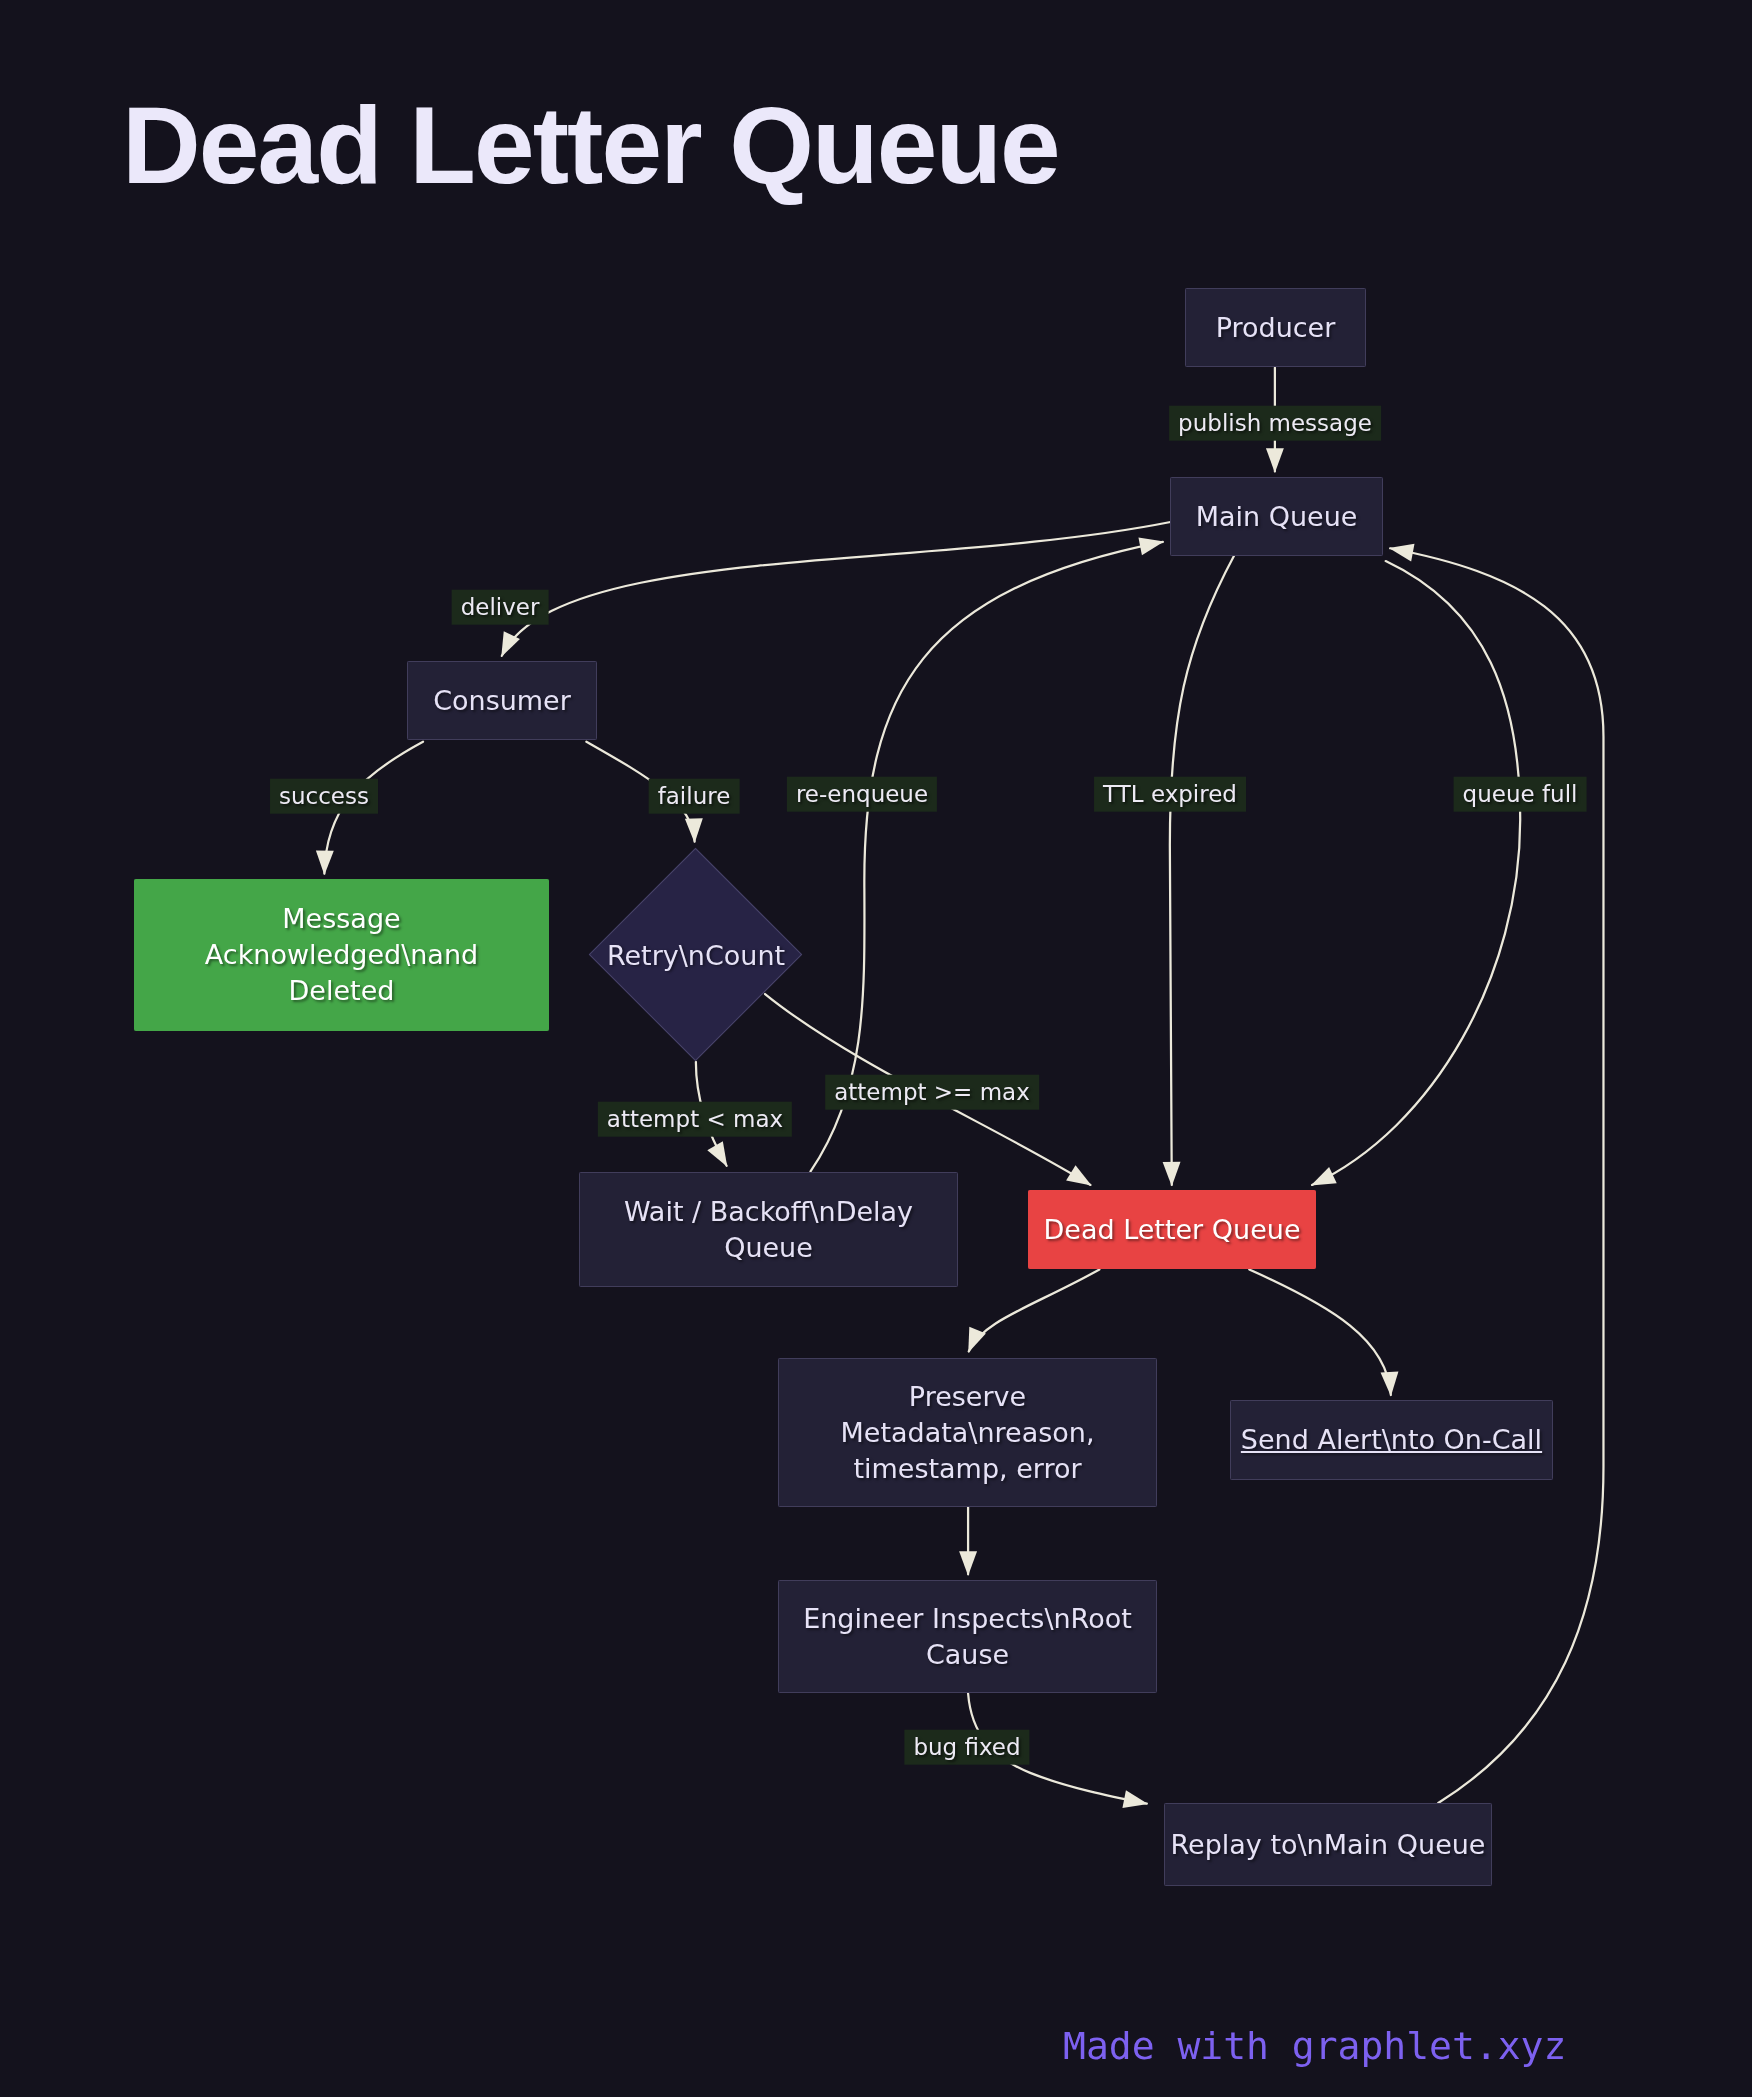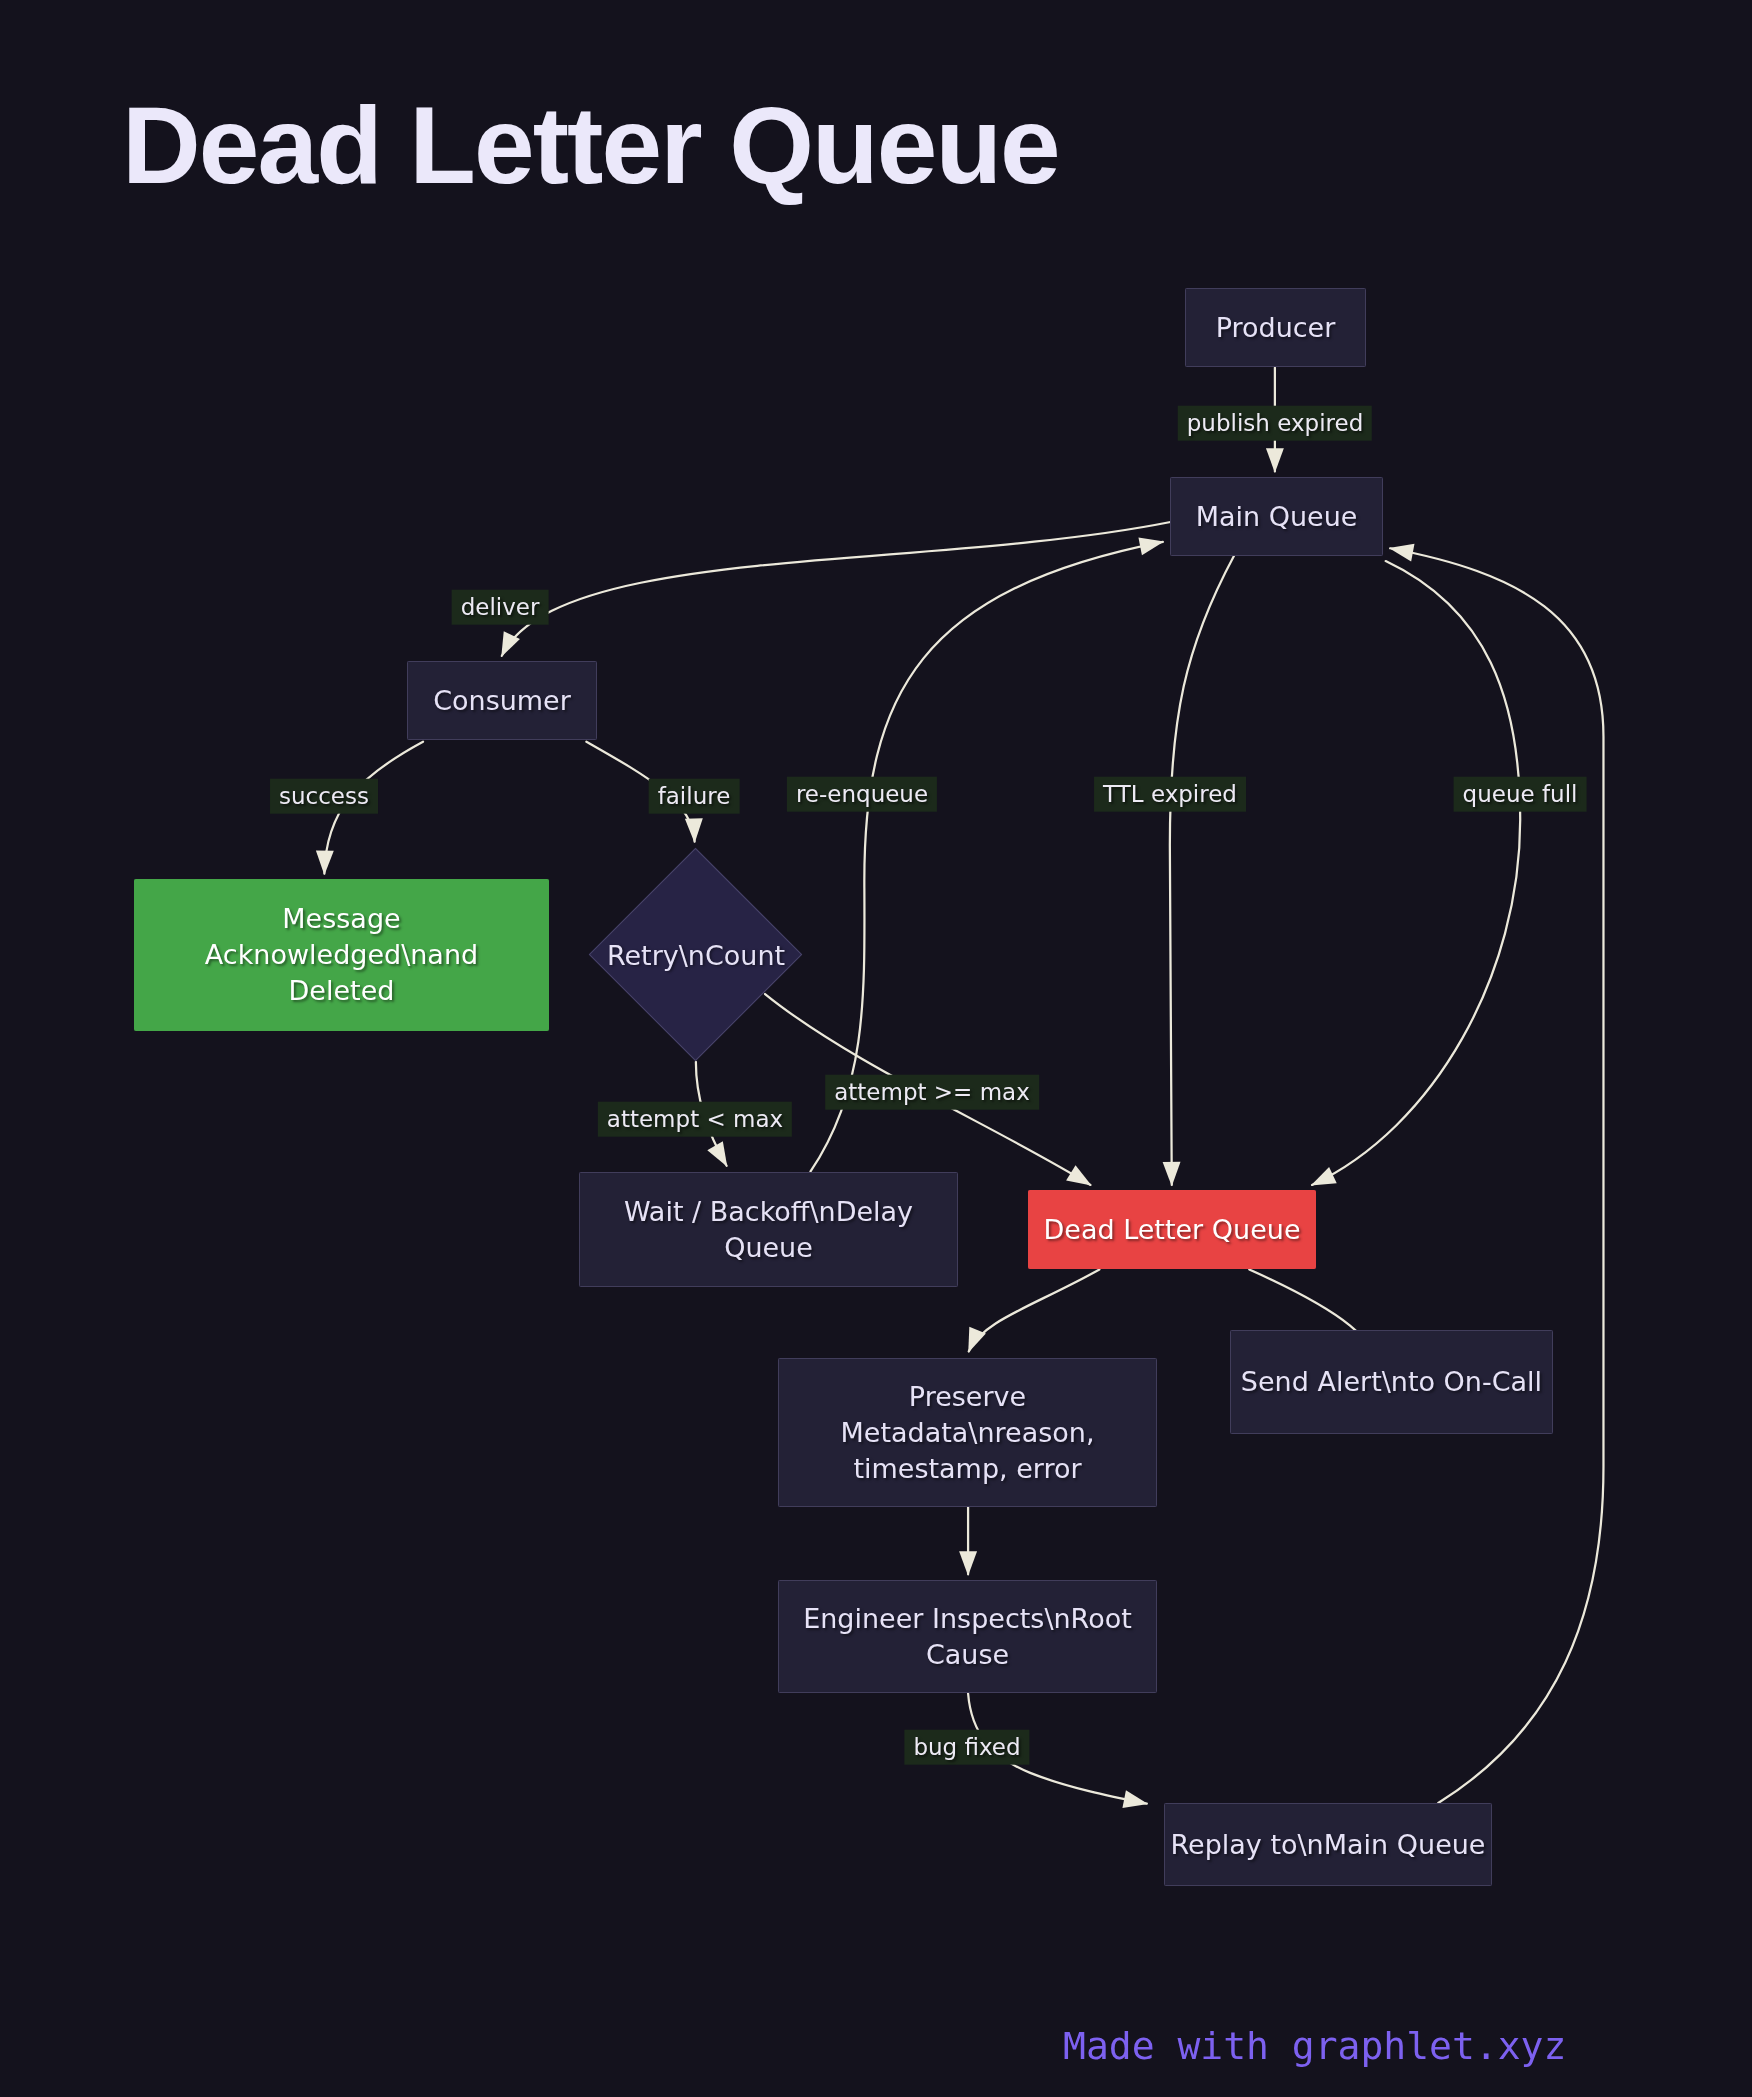--- a/index.html
+++ b/index.html
@@ -123,21 +123,21 @@
     <path class="edge" d="M 1265 1829 C 1352 1700, 1350 1560, 1349 1380 C 1348 1080, 1440 920, 1815 846" marker-end="url(#arrow)"></path>
     <path class="edge" d="M 1926 868 C 1850 1010, 1826 1120, 1826 1320 C 1826 1560, 1828 1740, 1829 1850" marker-end="url(#arrow)"></path>
     <path class="edge" d="M 2163 876 C 2320 950, 2373 1090, 2373 1280 C 2373 1520, 2240 1760, 2048 1850" marker-end="url(#arrow)"></path>
     <path class="edge" d="M 1716 1982 C 1616 2038, 1532 2062, 1512 2110" marker-end="url(#arrow)"></path>
     <path class="edge" d="M 1950 1982 C 2080 2040, 2166 2092, 2171 2178" marker-end="url(#arrow)"></path>
     <path class="edge" d="M 1511 2353 L 1511 2458" marker-end="url(#arrow)"></path>
     <path class="edge" d="M 1511 2644 C 1516 2706, 1548 2744, 1608 2768 C 1668 2792, 1740 2806, 1790 2816" marker-end="url(#arrow)"></path>
     <path class="edge" d="M 2245 2815 C 2430 2700, 2503 2520, 2503 2290 C 2503 1960, 2503 1460, 2503 1150 C 2503 962, 2368 894, 2170 856" marker-end="url(#arrow)"></path>
   </svg>
 
-  <div class="edge-label" style="left:1275px; top:423px;">publish expired</div>
+  <div class="edge-label" style="left:1275px; top:423px;">publish message</div>
   <div class="edge-label" style="left:500px; top:607px;">deliver</div>
   <div class="edge-label" style="left:324px; top:796px;">success</div>
   <div class="edge-label" style="left:694px; top:796px;">failure</div>
   <div class="edge-label" style="left:862px; top:794px;">re-enqueue</div>
   <div class="edge-label" style="left:1170px; top:794px;">TTL expired</div>
   <div class="edge-label" style="left:1520px; top:794px;">queue full</div>
   <div class="edge-label" style="left:695px; top:1119px;">attempt &lt; max</div>
   <div class="edge-label" style="left:932px; top:1092px;">attempt &gt;= max</div>
   <div class="edge-label" style="left:967px; top:1747px;">bug fixed</div>
 
@@ -162,21 +162,21 @@
   </div>
 
   <div class="node danger" style="left:1028px; top:1190px; width:288px; height:79px;">Dead Letter Queue</div>
 
   <div class="node" style="left:778px; top:1358px; width:379px; height:149px;">
     <span>Preserve</span>
     <span>Metadata\nreason,</span>
     <span>timestamp, error</span>
   </div>
 
-  <div class="node" style="left:1230px; top:1330px; width:323px; height:104px;">Send Alert\nto On-Call</div>
+  <div class="node" style="left:1230px; top:1400px; width:323px; height:80px;text-decoration:underline;">Send Alert\nto On-Call</div>
 
   <div class="node" style="left:778px; top:1580px; width:379px; height:113px;">
     <span>Engineer Inspects\nRoot</span>
     <span>Cause</span>
   </div>
 
   <div class="node" style="left:1120px; top:1803px; width:328px; height:83px;margin-left:44px;">Replay to\nMain Queue</div>
 
   <div id="watermark">Made with graphlet.xyz</div>
 

